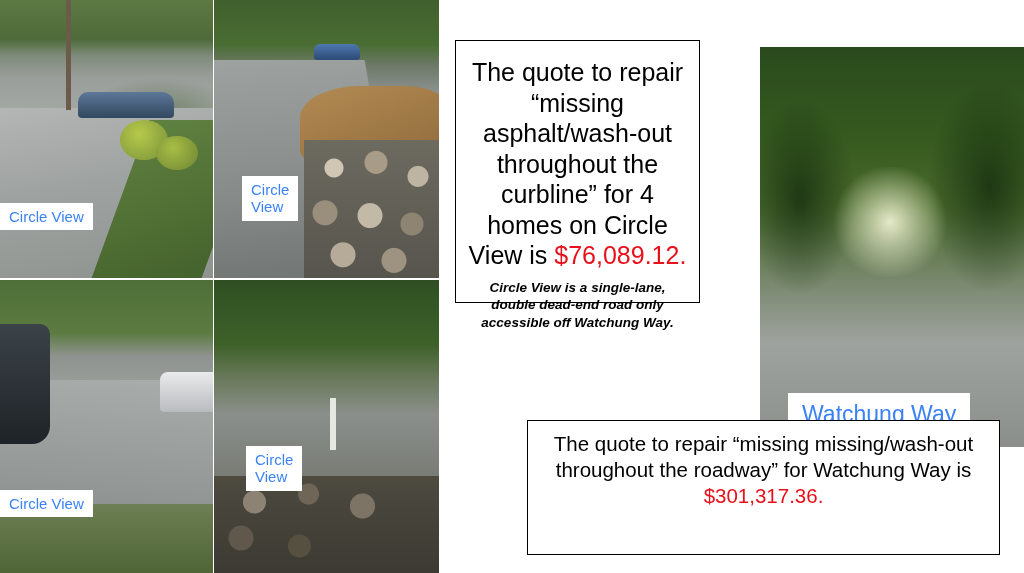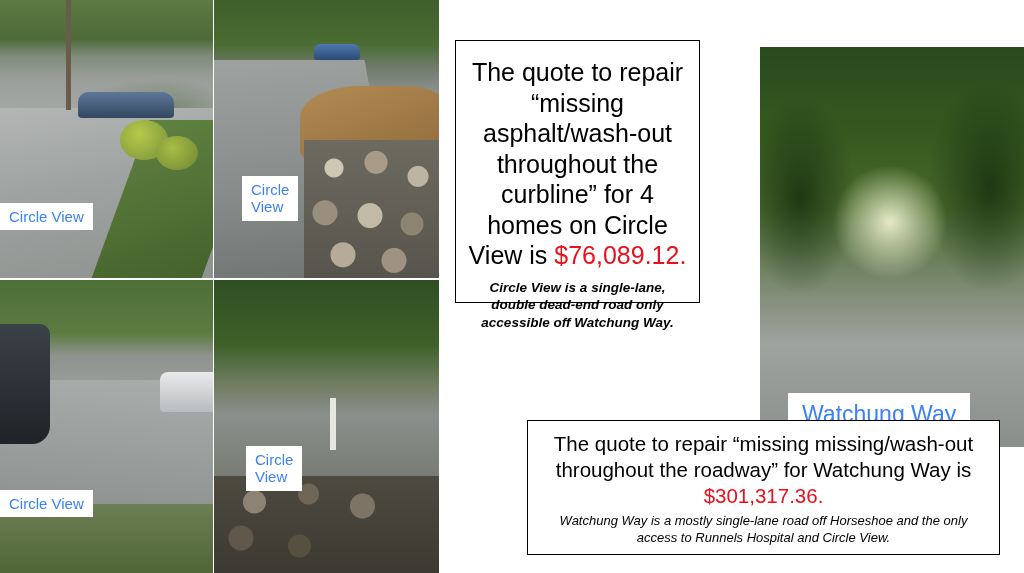--- a/index.html
+++ b/index.html
@@ -263,16 +263,15 @@
     <div class="headline">
       <span>The quote to repair “missing asphalt/wash-out throughout the curbline” for 4 homes on Circle View is </span><span class="amount">$76,089.12.</span>
     </div>
     <div class="subnote">Circle View is a single-lane, double dead-end road only accessible off Watchung Way.</div>
   </div>
 
   <div class="callout" id="callout-watchung-way">
     <div class="headline">
       <span>The quote to repair “missing missing/wash-out throughout the roadway” for Watchung Way is </span><span class="amount">$301,317.36.</span>
     </div>
-    <div class="subnote">Watchung Way is a mostly single-lane road off Horseshoe and the only access to Runnels Hospital and Circle View.</div>
   </div>
 
 </div>
 
 </body></html>

